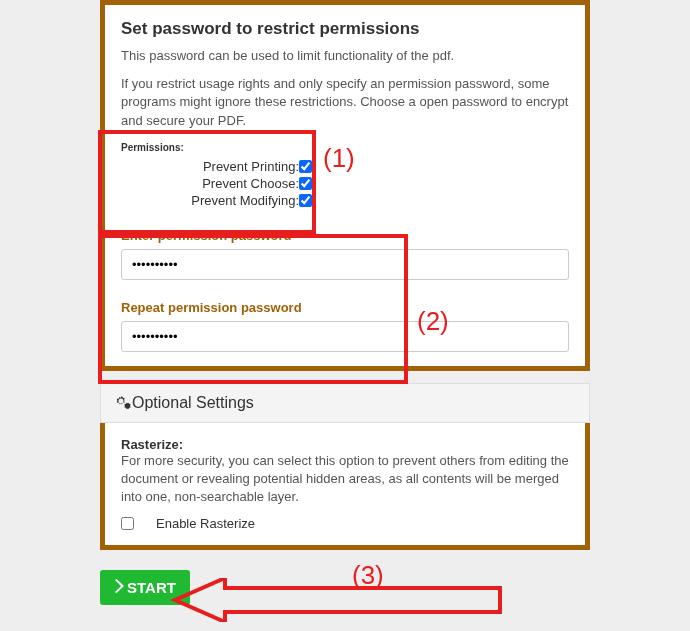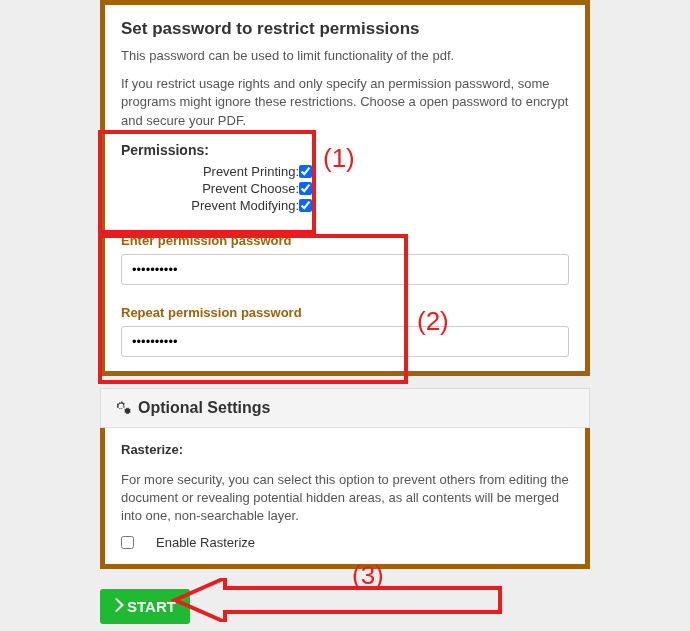--- a/index.html
+++ b/index.html
@@ -27,21 +27,21 @@
       font-weight: bold;
       margin-bottom: 8px;
     }
     .card p {
       font-size: 13px;
       color: #555;
       margin-bottom: 10px;
       line-height: 1.4;
     }
     .permissions-label {
-      font-size: 14px;
+      font-size: 10px;
       color: #333;
       font-weight: bold;
       margin-bottom: 6px;
       margin-top: 12px;
     }
     .perm-row {
       display: flex;
       align-items: center;
       justify-content: flex-end;
       width: 185px;
@@ -69,34 +69,33 @@
       font-size: 13px;
       border-radius: 3px;
     }
     .optional-header {
       background: #f4f4f4;
       border: 1px solid #ddd;
       margin: 0 100px;
       padding: 10px 14px;
       font-size: 16px;
       color: #333;
-      font-weight: bold;
+      font-weight: normal;
       display: flex;
       align-items: center;
-      gap: 6px;
     }
     .card.optional-body {
       border-top: none;
       margin-bottom: 20px;
     }
     .subhead {
       font-size: 13px;
       font-weight: bold;
       color: #333;
-      margin-bottom: 14px;
+      margin-bottom: 0;
     }
     .enable-row {
       font-size: 13px;
       color: #333;
       display: flex;
       align-items: center;
       gap: 22px;
       margin-top: 8px;
     }
     .start-btn {

